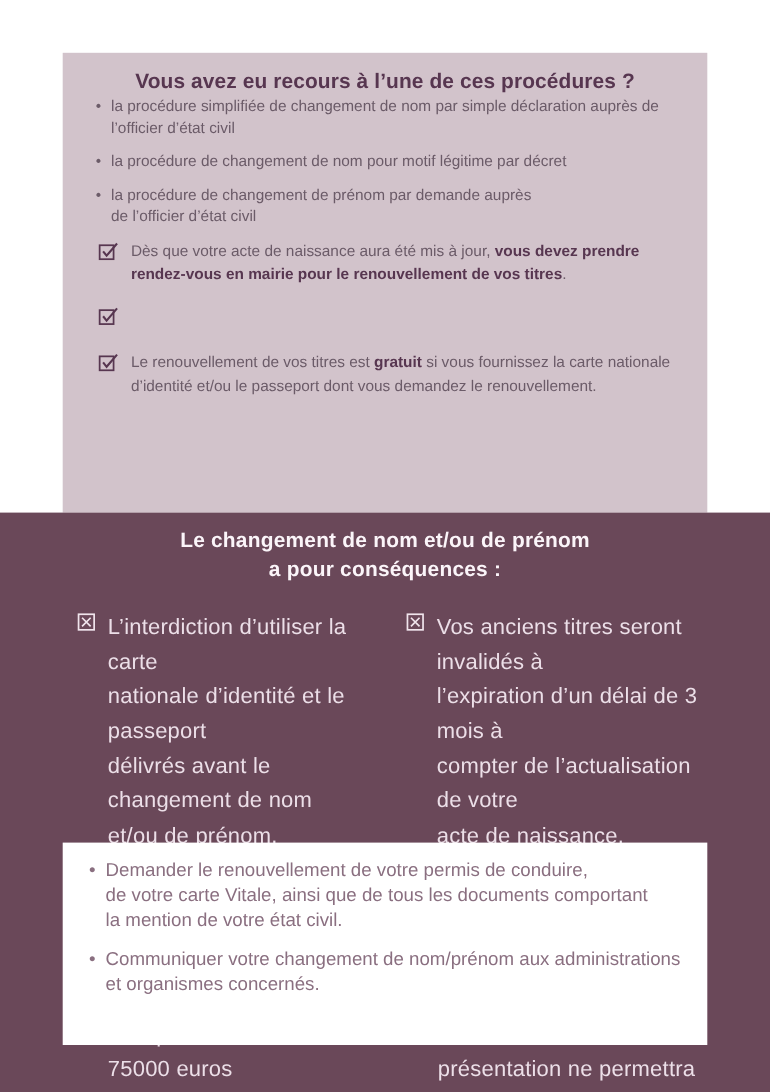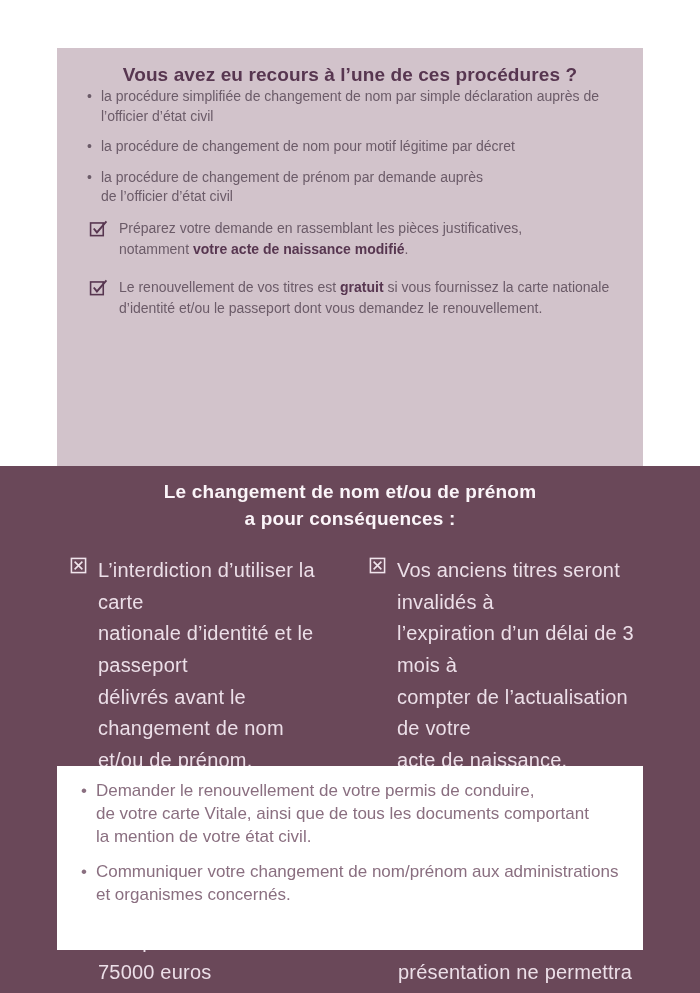--- a/index.html
+++ b/index.html
@@ -89,22 +89,29 @@
   </div>
 
 
   <div class="check-row">
     <span class="icon">
       <svg width="19" height="19" viewBox="0 0 24 24">
           <rect x="2" y="5" width="16" height="16" fill="none" stroke="#573650" stroke-width="2"></rect>
           <path d="M6 12 L10 17 L22 3" fill="none" stroke="#573650" stroke-width="2.4"></path>
         </svg>
     </span>
-    <span class="check-text pre"><span>Préparez votre demande en rassemblant les pièces justificatives,
-notamment </span><span class="b">votre acte de naissance modifié</span><span>.</span></span>
+    <span class="check-text pre"><span>Dès que votre acte de naissance aura été mis à jour, </span><span class="b">vous devez prendre rendez-vous en mairie pour le renouvellement de vos titres</span><span>.</span></span>
+  </div>
+  <div class="check-row">
+    <span class="icon">
+      <svg width="19" height="19" viewBox="0 0 24 24">
+          <rect x="2" y="5" width="16" height="16" fill="none" stroke="#573650" stroke-width="2"></rect>
+          <path d="M6 12 L10 17 L22 3" fill="none" stroke="#573650" stroke-width="2.4"></path>
+        </svg>
+    </span>
   </div>
   <div class="check-row">
     <span class="icon">
       <svg width="19" height="19" viewBox="0 0 24 24">
           <rect x="2" y="5" width="16" height="16" fill="none" stroke="#573650" stroke-width="2"></rect>
           <path d="M6 12 L10 17 L22 3" fill="none" stroke="#573650" stroke-width="2.4"></path>
         </svg>
     </span>
     <span class="check-text pre"><span>Le renouvellement de vos titres est </span><span class="b">gratuit</span><span> si vous fournissez la carte nationale
 d’identité et/ou le passeport dont vous demandez le renouvellement.</span></span>

